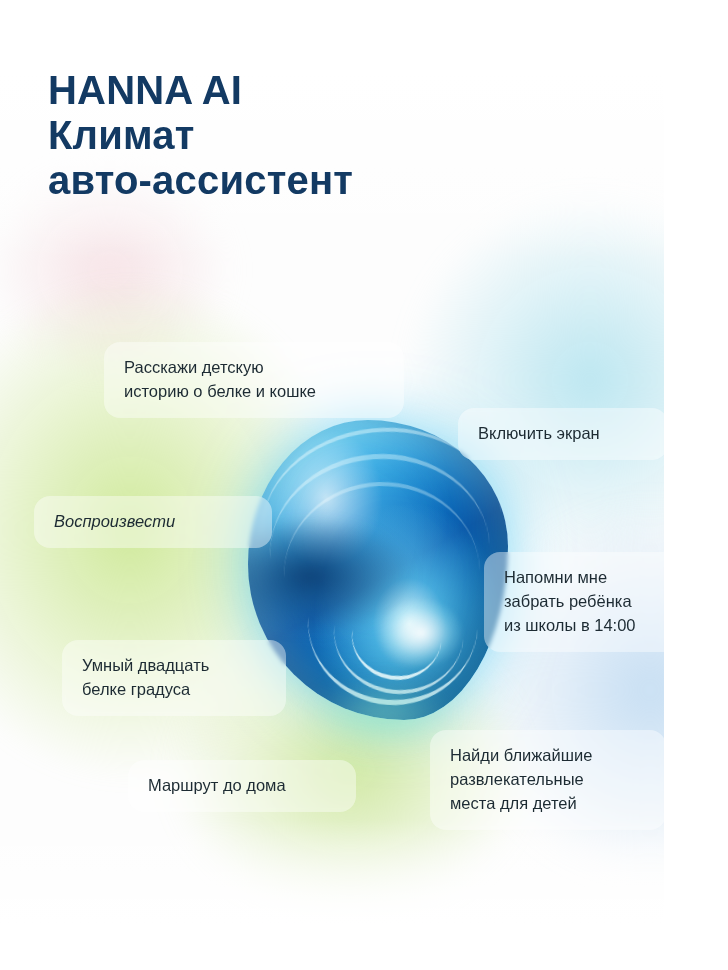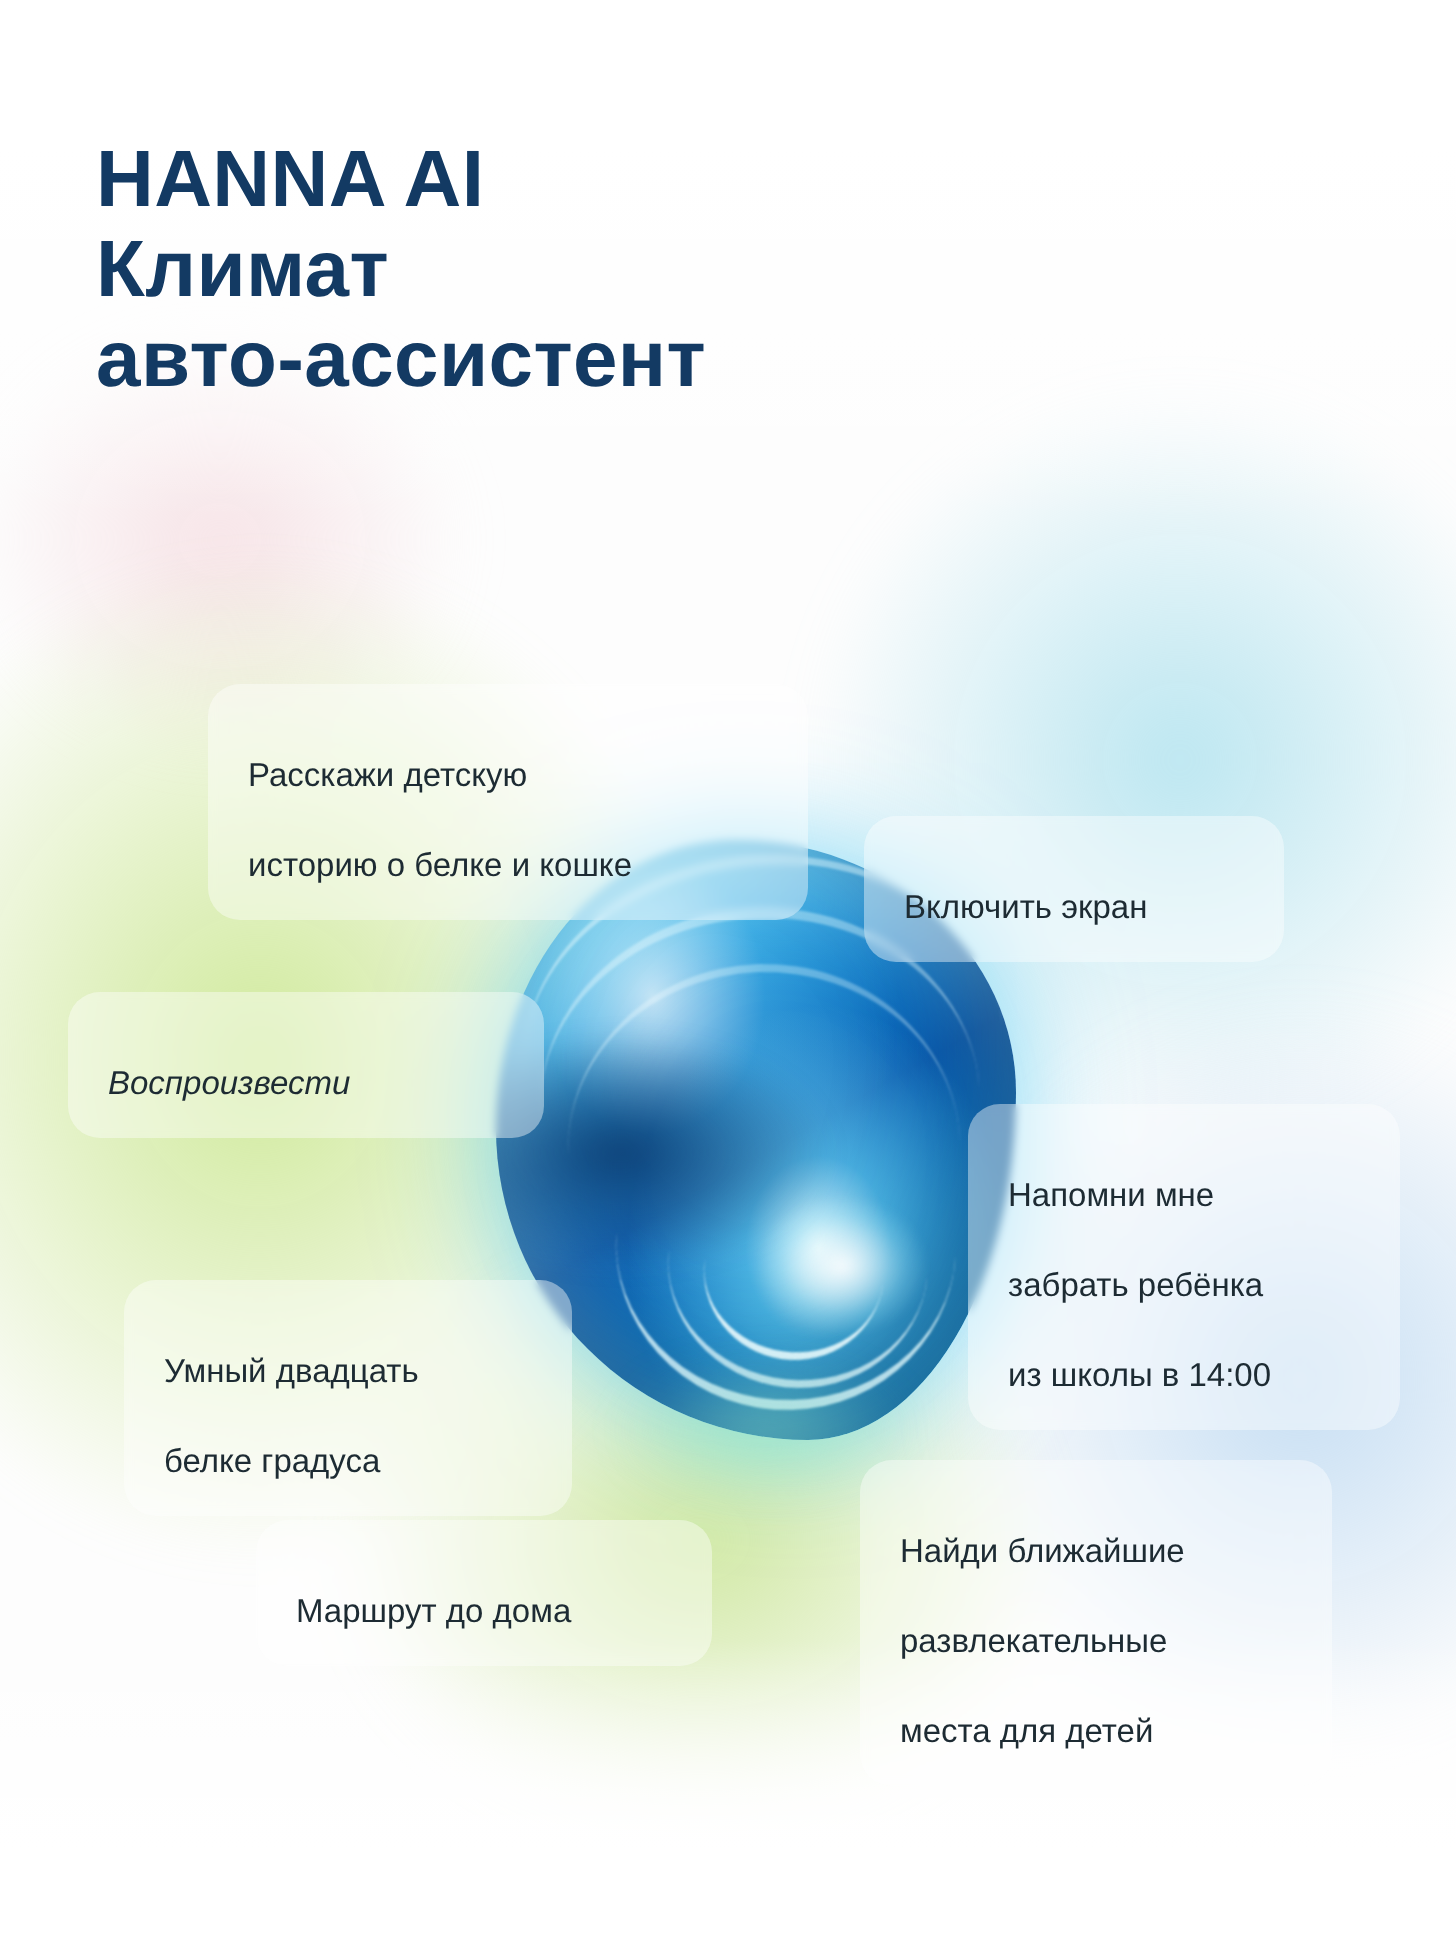--- a/index.html
+++ b/index.html
@@ -8,21 +8,21 @@
   }
   body {
     width: 728px;
     height: 970px;
     font-family: "Liberation Sans", sans-serif;
     overflow: hidden;
   }
 
   .poster {
     position: relative;
-    width: 728px;
+    width: 664px;
     height: 970px;
     overflow: hidden;
     background: #ef4444;
   }
 
   
   .bg-base {
     position: absolute;
     inset: 0;
     background: #fdfdfd;
@@ -189,24 +189,24 @@
     position: absolute;
     background: rgba(255,255,255,0.42);
     border-radius: 16px;
     color: #1d2b33;
     font-size: 16.5px;
     line-height: 1.45;
     padding: 14px 20px;
     box-sizing: border-box;
     backdrop-filter: blur(2px);
   }
-  .chip span { display: block; white-space: pre; margin-top: 21px; }
+  .chip span { display: block; white-space: pre; }
 
   .chip-story   { left: 104px; top: 342px;  width: 300px; }
-  .chip-screen  { left: 432px; top: 408px;  width: 210px; }
+  .chip-screen  { left: 458px; top: 408px;  width: 210px; }
   .chip-music   { left: 34px;  top: 496px;  width: 238px; font-style: italic; }
   .chip-remind  { left: 484px; top: 552px;  width: 216px; }
   .chip-climate { left: 62px;  top: 640px;  width: 224px; }
   .chip-route   { left: 128px; top: 760px;  width: 228px; }
   .chip-places  { left: 430px; top: 730px;  width: 236px; }
 </style>
 </head>
 <body>
 
 <div class="poster">

